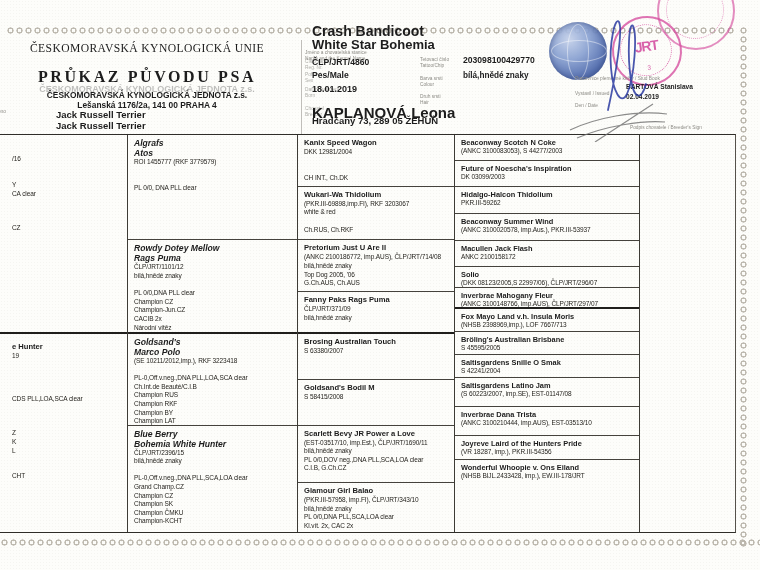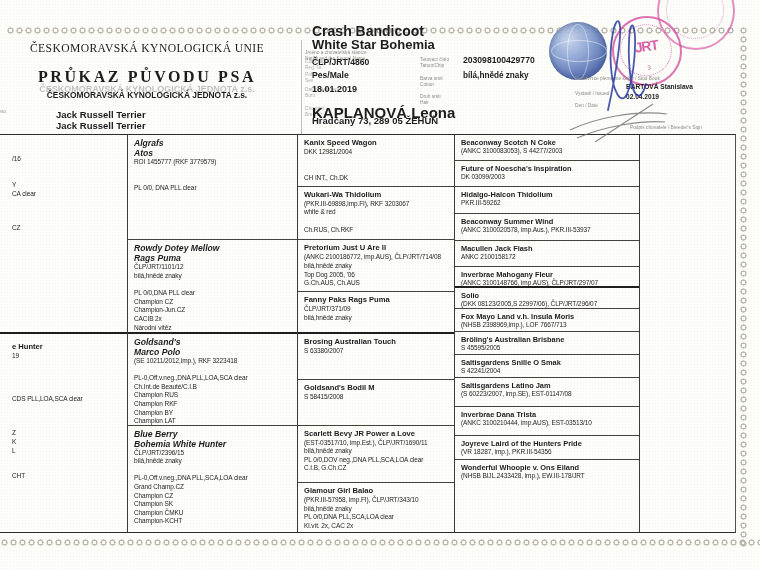--- a/index.html
+++ b/index.html
@@ -62,20 +62,21 @@
 <div id="page">
 
   <div class="chain h" style="left:6px;top:26px;width:730px"></div>
   <div class="chain h" style="left:0;top:538px;width:760px"></div>
   <div class="chain v" style="left:739px;top:26px;height:521px"></div>
 
   <div class="hcenter serif org">ČESKOMORAVSKÁ KYNOLOGICKÁ UNIE</div>
   <div class="hcenter serif doctitle">PRŮKAZ PŮVODU PSA</div>
   <div class="hcenter ghost">ČESKOMORAVSKÁ KYNOLOGICKÁ JEDNOTA z.s.</div>
   <div class="hcenter issuer">ČESKOMORAVSKÁ KYNOLOGICKÁ JEDNOTA z.s.</div>
+  <div class="hcenter issuer2">Lešanská 1176/2a, 141 00 PRAHA 4</div>
   <div class="lab" style="left:-13px;top:109px">
     <span>Plemeno</span>
       <span class="en">Breed</span>
   </div>
   <div class="val" style="left:56px;top:109px;font-size:9.5px">Jack Russell Terrier</div>
   <div class="val" style="left:56px;top:120px;font-size:9.5px">Jack Russell Terrier</div>
 
   <div class="hline" style="left:301px;top:40px;width:1px;height:94px;opacity:.55"></div>
 
   <div class="val" style="left:312px;top:23px;font-size:14px">Crash Bandicoot</div>
@@ -356,28 +357,28 @@
           <div class="iline">PKR.III-59262</div>
         </div>
       <div class="cell g4" style="height:27px">
           <div class="nline">Beaconway Summer Wind</div>
           <div class="iline">(ANKC 3100020578, imp.Aus.), PKR.III-53937</div>
         </div>
       <div class="cell g4" style="height:26px">
           <div class="nline">Macullen Jack Flash</div>
           <div class="iline">ANKC 2100158172</div>
         </div>
+      <div class="cell g4" style="height:21px">
+          <div class="nline">Solio</div>
+          <div class="iline">(DKK 08123/2005,S 22997/06), ČLP/JRT/296/07</div>
+        </div>
       <div class="cell g4 thick" style="height:21px">
           <div class="nline">Inverbrae Mahogany Fleur</div>
           <div class="iline">(ANKC 3100148766, imp.AUS), ČLP/JRT/297/07</div>
         </div>
-      <div class="cell g4" style="height:21px">
-          <div class="nline">Solio</div>
-          <div class="iline">(DKK 08123/2005,S 22997/06), ČLP/JRT/296/07</div>
-        </div>
       <div class="cell g4" style="height:23px">
           <div class="nline">Fox Mayo Land v.h. Insula Moris</div>
           <div class="iline">(NHSB 2398969,imp.), LOF 7667/713</div>
         </div>
       <div class="cell g4" style="height:23px">
           <div class="nline">Bröling's Australian Brisbane</div>
           <div class="iline">S 45595/2005</div>
         </div>
       <div class="cell g4" style="height:23px">
           <div class="nline">Saltisgardens Snille O Smak</div>

